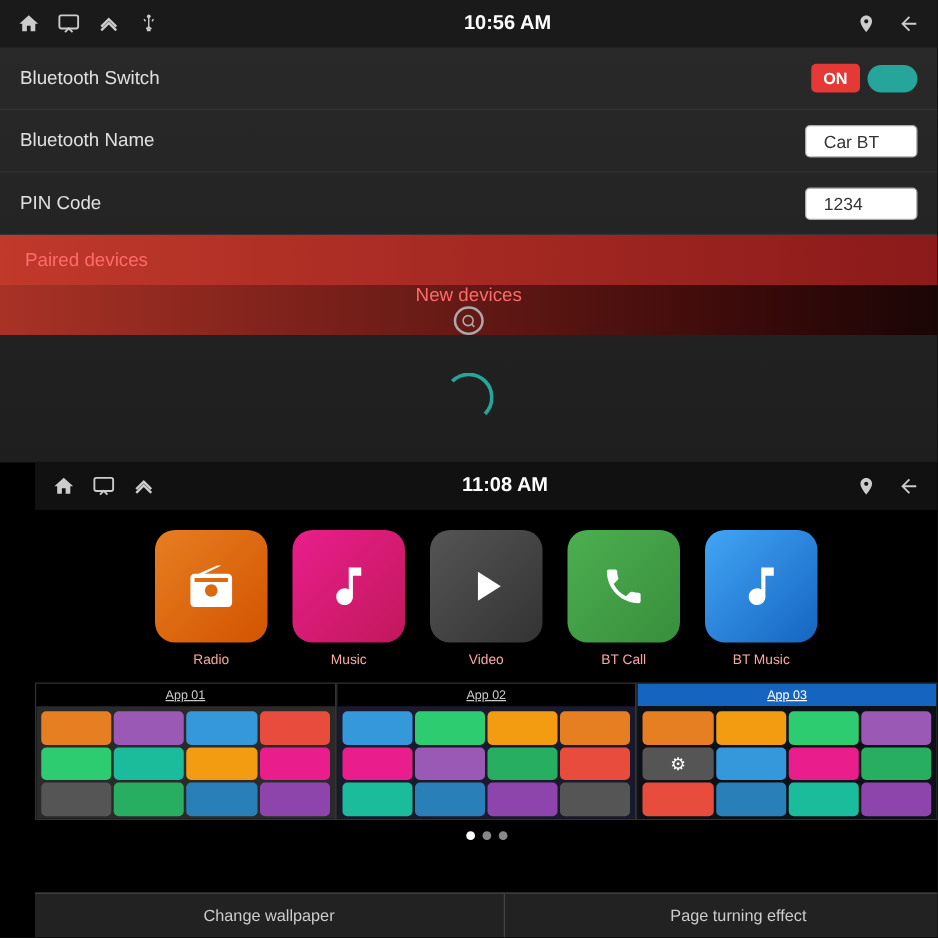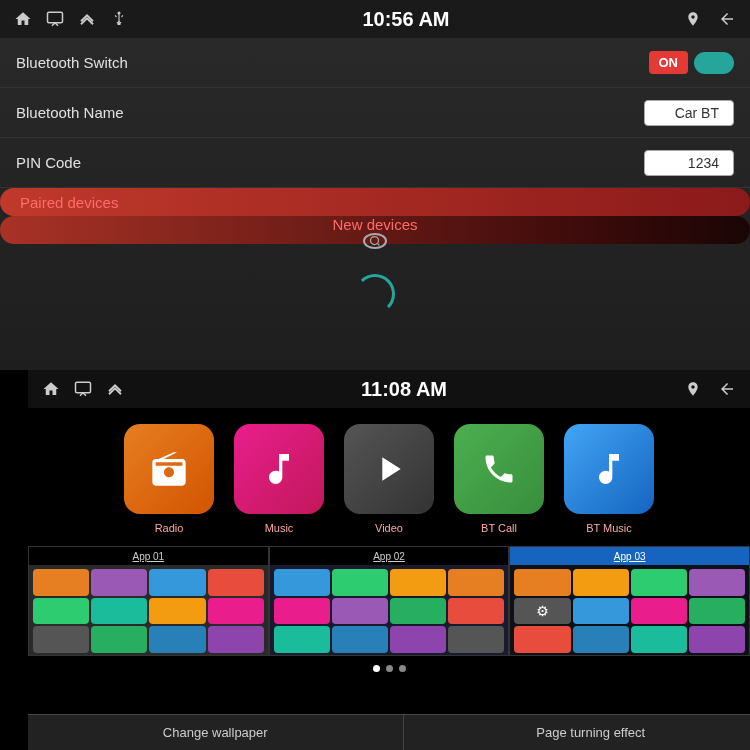--- a/index.html
+++ b/index.html
@@ -27,21 +27,21 @@
       align-items: center;
       justify-content: space-between;
       padding: 0 12px;
     }
     .status-bar-left {
       display: flex;
       align-items: center;
       gap: 10px;
     }
     .status-bar-center {
-      font-size: 20px;
+      font-size: 16px;
       font-weight: bold;
       color: #fff;
     }
     .status-bar-right {
       display: flex;
       align-items: center;
       gap: 12px;
     }
     .icon-shape {
       width: 22px;
@@ -90,31 +90,30 @@
       gap: 6px;
     }
     .text-input-display {
       background: #fff;
       color: #333;
       border: 1px solid #aaa;
       border-radius: 4px;
       padding: 4px 14px;
       font-size: 14px;
       min-width: 90px;
-      text-align: right;
+      text-align: left;
     }
 
     
     .devices-row {
       display: flex;
       align-items: center;
       justify-content: space-between;
       padding: 0 20px;
-      height: 28px;
-      border-radius: 14px;
+      height: 40px;
     }
     .paired-row {
       background: linear-gradient(90deg, #c0392b 0%, #8b1a1a 100%);
     }
     .new-row {
       background: linear-gradient(90deg, #a93226 0%, #3a0a0a 80%, #1a0505 100%);
       flex-direction: column;
     }
     .devices-label {
       color: #ff6b6b;

